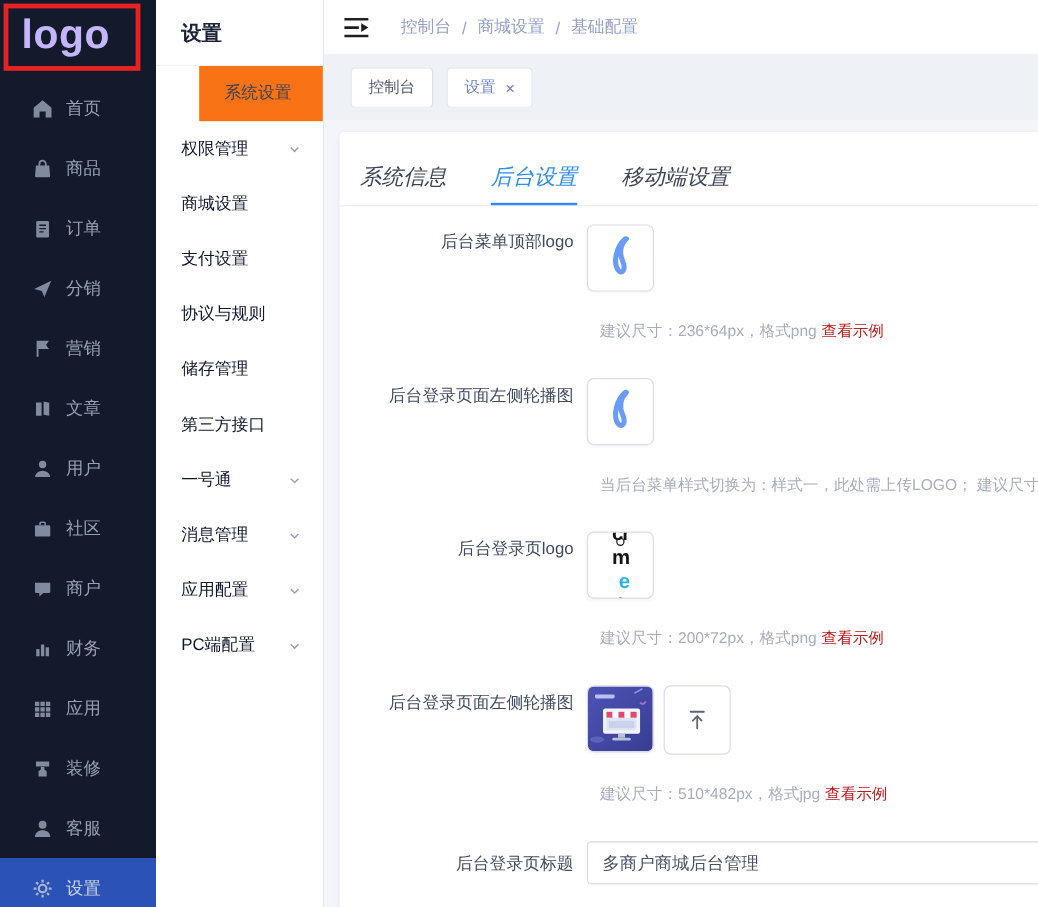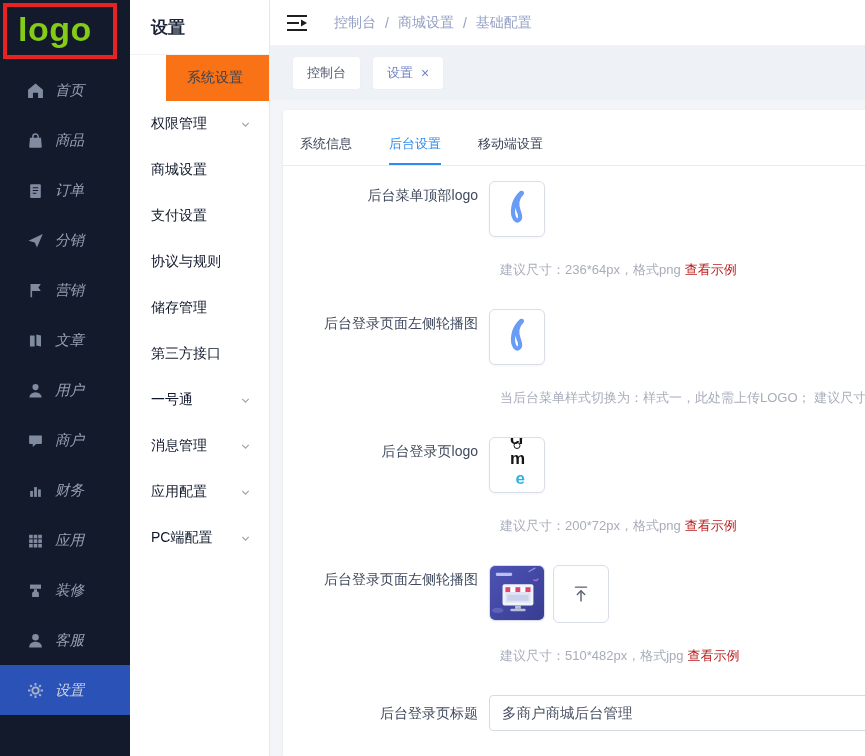--- a/index.html
+++ b/index.html
@@ -2,24 +2,24 @@
 <html><head>
 <meta charset="utf-8">
 <style>
   * { margin:0; padding:0; box-sizing:border-box; }
   html,body { width:865px; height:756px; overflow:hidden; font-family:"Liberation Sans","DejaVu Sans",sans-serif; background:#f3f5f9; }
   .app { position:relative; width:865px; height:756px; }
 
   
   .sidebar { position:absolute; left:0; top:0; width:130px; height:756px; background:#131a2c; }
   .logo-wrap { position:relative; height:64px; }
-  .logo-text { position:absolute; left:18px; top:10px; color:#84cc16; font-size:34px; font-weight:bold; letter-spacing:0.5px; }
+  .logo-text { position:absolute; left:18px; top:10px; color:#c4b5fd; font-size:34px; font-weight:bold; letter-spacing:0.5px; }
   .annotation { position:absolute; left:3px; top:3px; width:114px; height:56px; border:4px solid #e62222; }
   .nav { position:absolute; top:65px; left:0; width:130px; }
-  .nav-item { display:flex; align-items:center; height:50px; padding-left:27px; color:#97a0b4; font-size:14.5px; cursor:pointer;font-style:italic; }
+  .nav-item { display:flex; align-items:center; height:50px; padding-left:27px; color:#97a0b4; font-size:14.5px; cursor:pointer; }
   .nav-item .nav-ic { width:17px; height:17px; margin-right:11px; color:#818b9f; flex:none; }
   .nav-item.active { background:#2b53b7; color:#ccd3e4; }
   .nav-item.active .nav-ic { color:#aab4cd; }
   .nav-ic svg { display:block; width:100%; height:100%; }
 
   
   .submenu { position:absolute; left:130px; top:0; width:140px; height:756px; background:#ffffff; border-right:1px solid #e6e9f0; }
   .submenu-title { height:55px; line-height:55px; padding-left:21px; font-size:17px; font-weight:bold; color:#1c2438; border-bottom:1px solid #f0f2f6; }
   .sub-item { display:flex; align-items:center; justify-content:space-between; height:46px; padding:0 18px 0 21px; font-size:14px; color:#0f172a; cursor:pointer; }
   .sub-item.active { background:#f97316; color:#3b4354;margin-left:36px; }
@@ -36,21 +36,21 @@
 
   .tagbar { position:absolute; left:0; top:46px; right:0; height:54px; background:#eef1f6; display:flex; align-items:center; padding-left:23px; gap:13px; }
   .tag { height:32px; display:flex; align-items:center; background:#fff; border-radius:3px; padding:0 14px; font-size:13px; color:#515a6e; cursor:pointer; box-shadow:0 0 1px rgba(0,0,0,.08); }
   .tag.current { color:#7381c5; }
   .tag .x { margin-left:8px; font-size:14px; line-height:1; color:#7381c5; }
 
   .content { position:absolute; left:0; top:100px; right:0; bottom:0; background:#f3f5f9; }
   .card { position:absolute; left:13px; top:10px; right:0; bottom:0; background:#fff; border-radius:4px 0 0 0; box-shadow:0 1px 4px rgba(0,21,41,.06); overflow:hidden; padding-top:16px; }
 
   .tabs { display:flex; padding:0 17px; border-bottom:1px solid #e8ebf2; }
-  .tab { padding:9px 0 10px; margin-right:37px; font-size:13px; color:#3c4456; cursor:pointer; border-bottom:2px solid transparent; }
+  .tab { padding:9px 0 10px; margin-right:37px; font-size:18px; color:#3c4456; cursor:pointer; border-bottom:2px solid transparent;font-style:italic; }
   .tab.active { color:#2d8cf0; border-bottom-color:#2d8cf0; }
 
   .form { padding-top:15px; }
   .field { margin-bottom:30px; }
   .frow { display:flex; align-items:flex-start; }
   .flabel { width:206px; flex:none; text-align:right; padding-right:11px; padding-top:6px; font-size:14px; font-weight:normal; color:#404a5e; }
   .fbody { display:flex; gap:8px; }
   .imgbox { width:56px; height:56px; border:1px solid #d9dde8; border-radius:6px; background:#fff; display:flex; align-items:center; justify-content:center; box-shadow:0 1px 2px rgba(30,50,90,.05); cursor:pointer; overflow:hidden; }
   .upbox { width:56px; height:58px; border:1px solid #d9dde8; border-radius:6px; background:#fff; display:flex; align-items:center; justify-content:center; cursor:pointer; }
   .hint { margin-left:217px; margin-top:24px; font-size:13px; color:#a8adbb; white-space:nowrap; overflow:hidden; }
@@ -126,20 +126,29 @@
         <span>文章</span>
       </div>
       <div class="nav-item">
         <span class="nav-ic">
             <svg viewBox="0 0 16 16">
               <circle cx="8" cy="4.8" r="2.9" fill="currentColor"></circle>
               <path fill="currentColor" d="M2.2 14.6 a5.8 5 0 0 1 11.6 0 Z"></path>
             </svg>
           </span>
         <span>用户</span>
+      </div>
+      <div class="nav-item">
+        <span class="nav-ic">
+            <svg viewBox="0 0 16 16">
+              <rect x="2" y="5.4" width="12" height="8.8" rx="1" fill="currentColor"></rect>
+              <path fill="none" stroke="currentColor" stroke-width="1.3" d="M6 5.2 V4 a1 1 0 0 1 1-1 h2 a1 1 0 0 1 1 1 v1.2"></path>
+            </svg>
+          </span>
+        <span>社区</span>
       </div>
       <div class="nav-item">
         <span class="nav-ic">
             <svg viewBox="0 0 16 16">
               <path fill="currentColor" d="M2 3.4 h12 v7 a1 1 0 0 1-1 1 H8.6 L5.4 14.2 v-2.8 H3 a1 1 0 0 1-1-1 Z"></path>
             </svg>
           </span>
         <span>商户</span>
       </div>
       <div class="nav-item">

